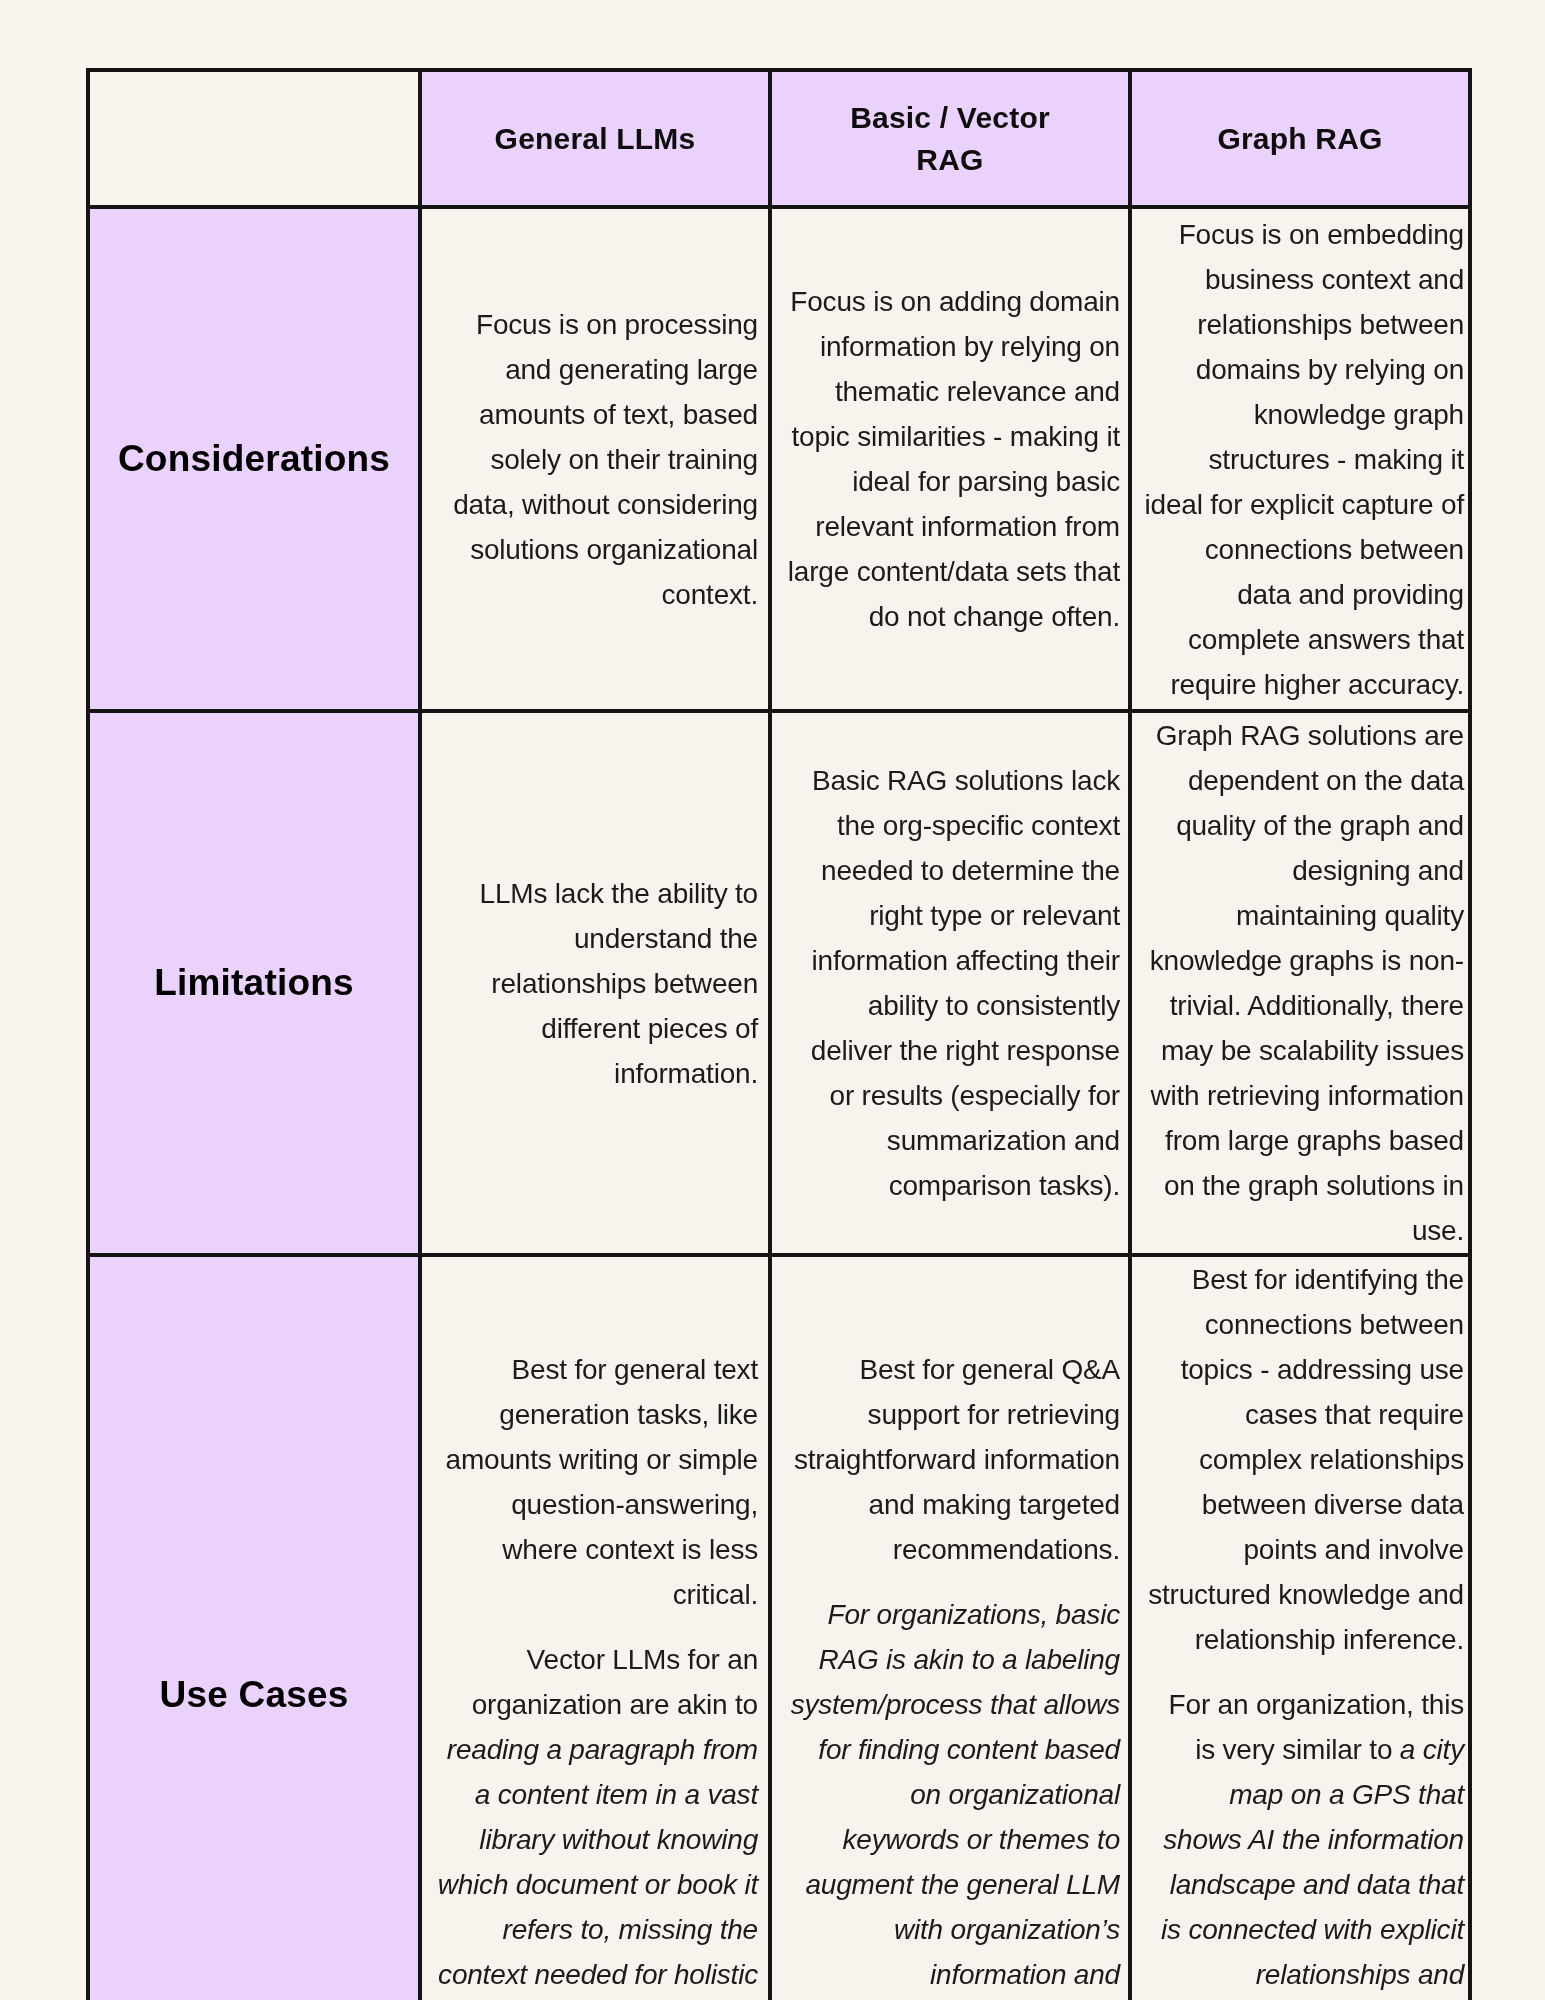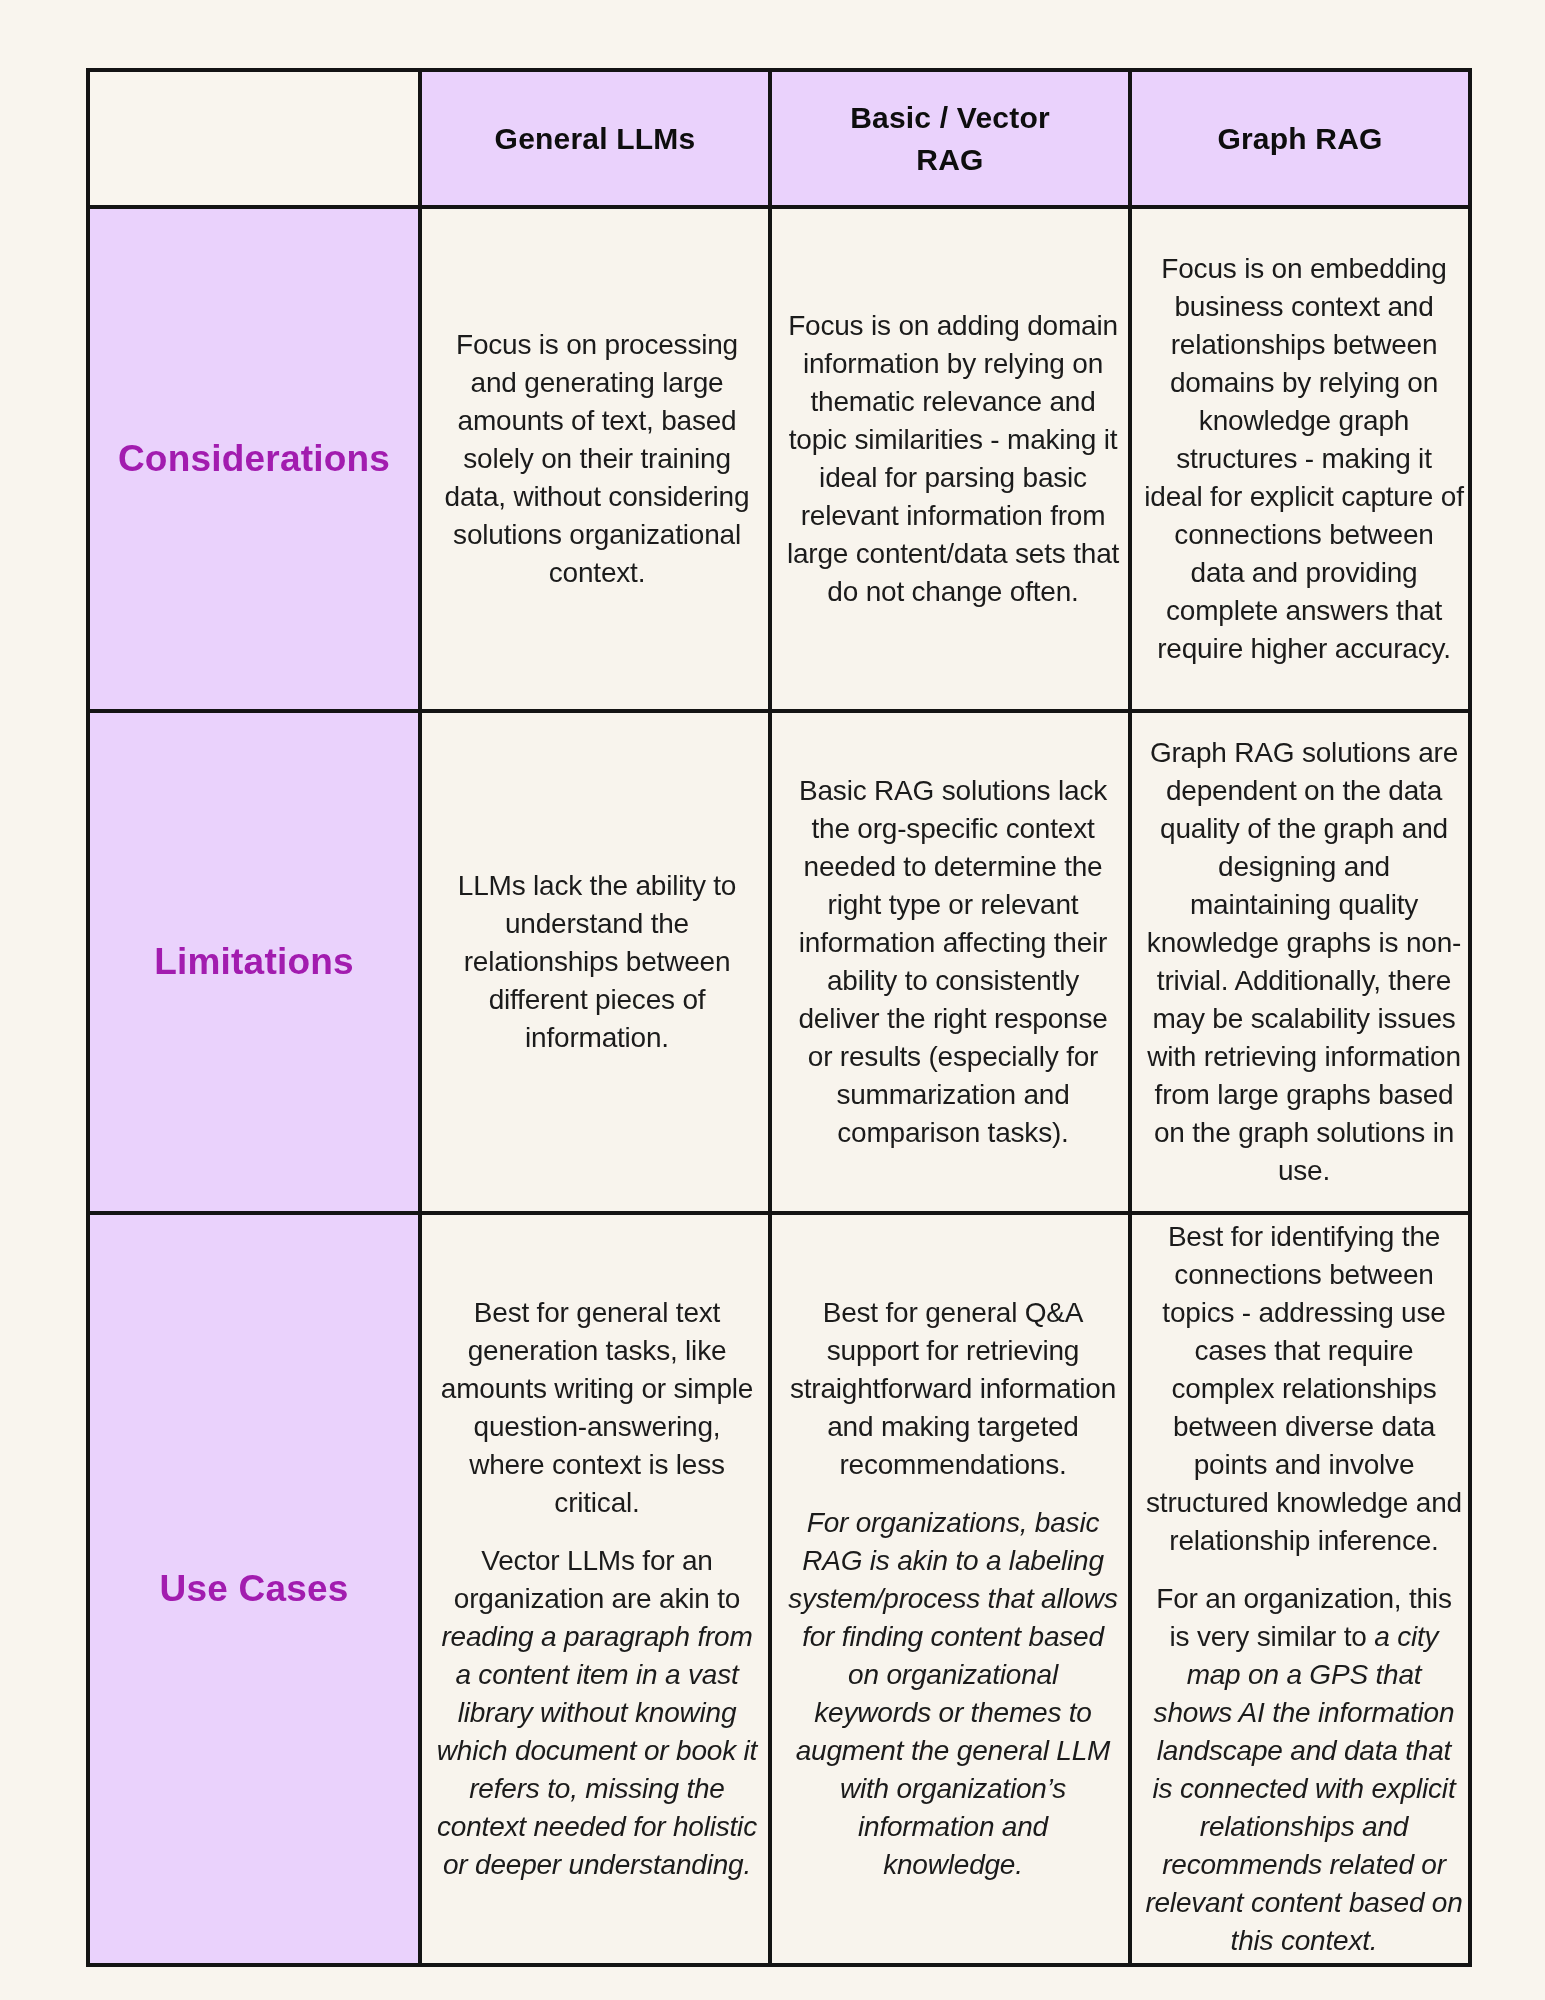--- a/index.html
+++ b/index.html
@@ -55,29 +55,29 @@
   }
   .chead-label {
     display: inline-block;
     max-width: 215px;
   }
   th.rlabel {
     background: #EAD2FC;
     text-align: center;
     font-size: 37px;
     font-weight: bold;
-    color: #a21caf;
+    color: #000000;
     letter-spacing: 0.2px;
   }
   td.cell {
     background: #F8F4ED;
     font-size: 28px;
-    line-height: 38px;
+    line-height: 45px;
     letter-spacing: -0.2px;
-    text-align: center;
+    text-align: right;
   }
   td.col-1 { padding: 0 10px 0 14px; }
   td.col-2 { padding: 0 8px 0 14px; }
   td.col-3 { padding: 0 4px 0 12px; }
   td.cell p { margin: 0; }
   td.cell p + p { margin-top: 20px; }
   td.cell em { font-style: italic; }
 </style>
 </head>
 <body>

